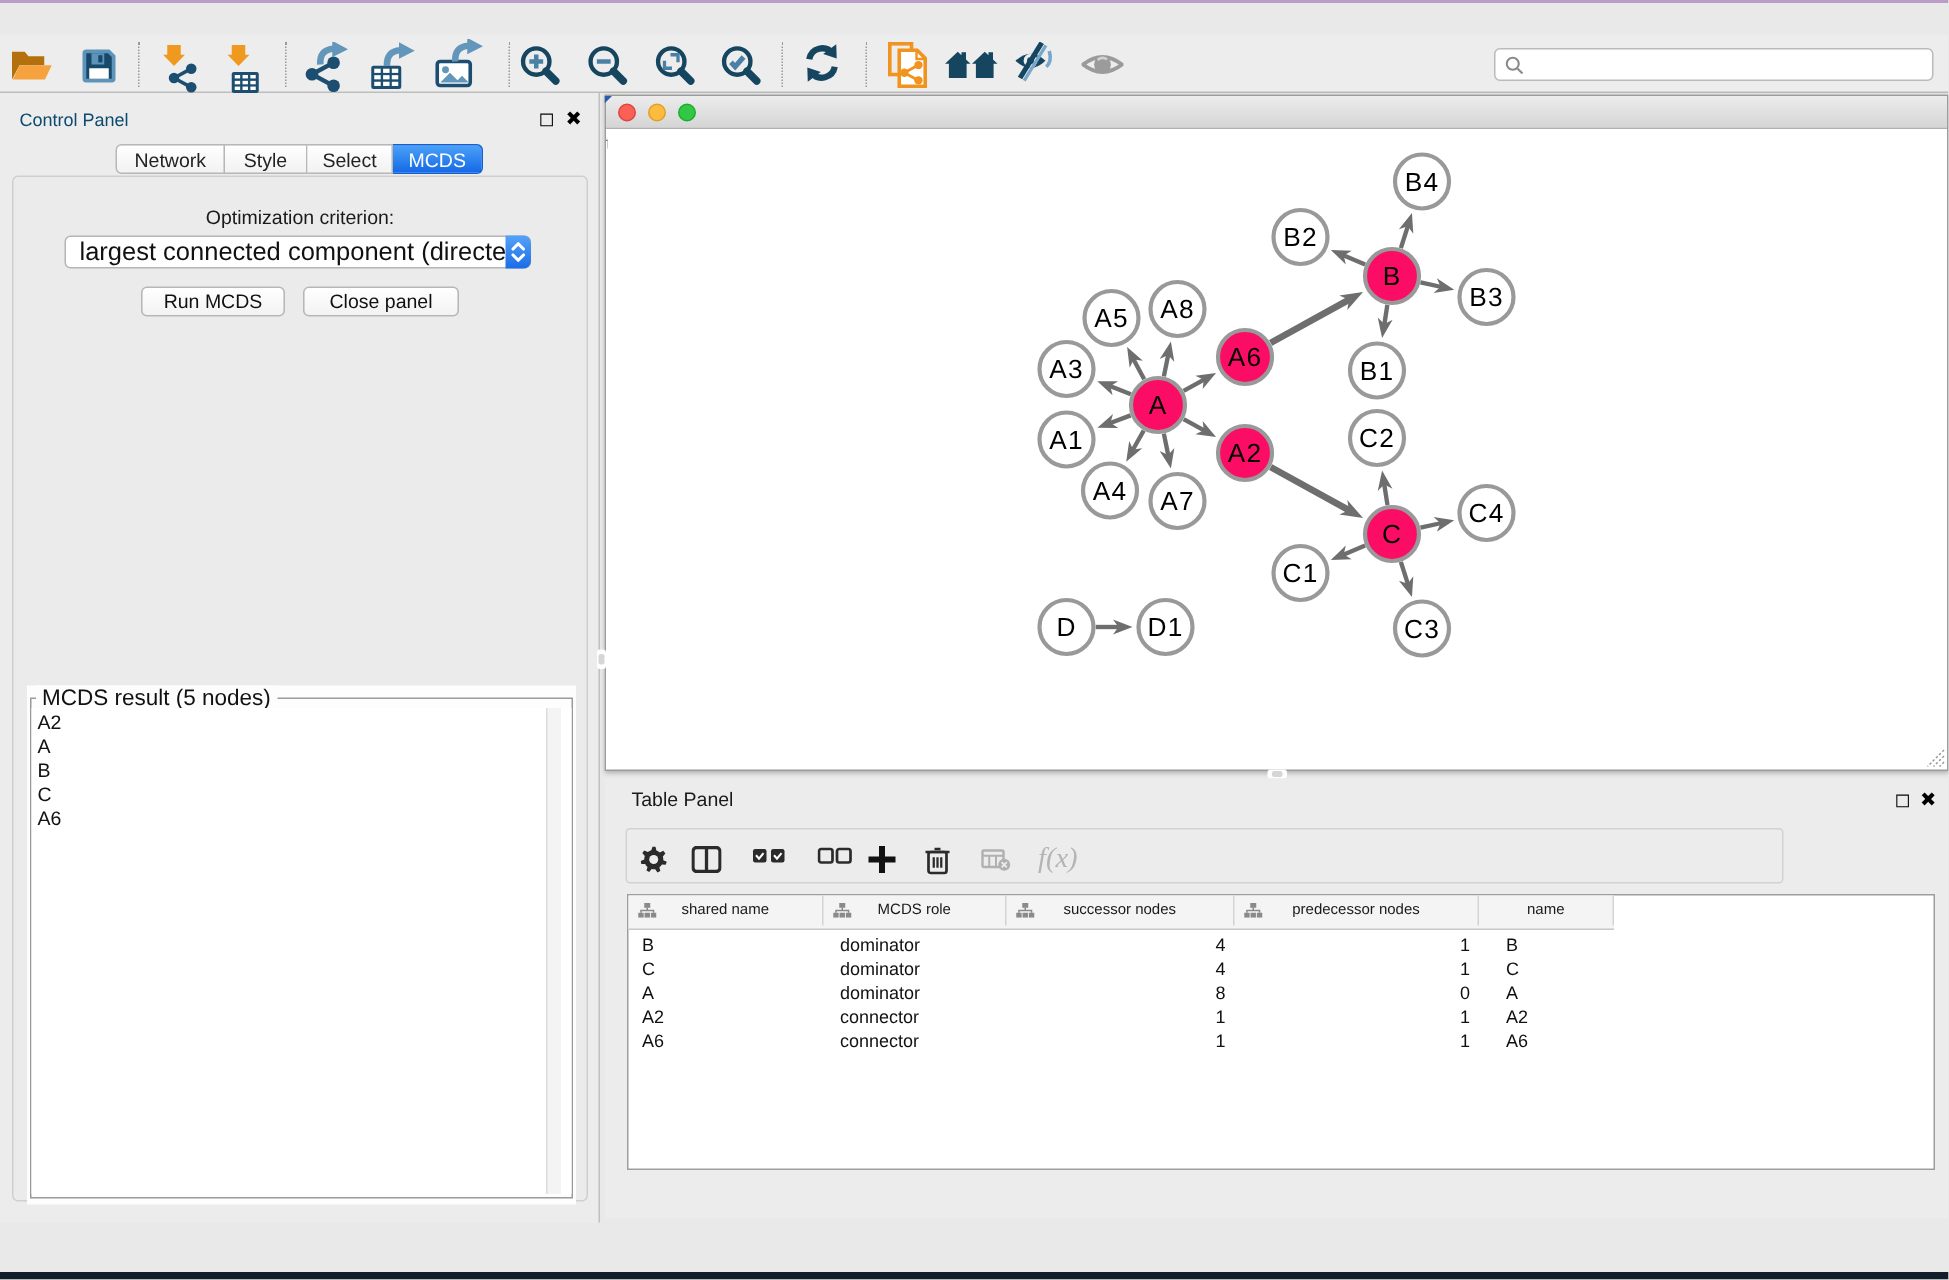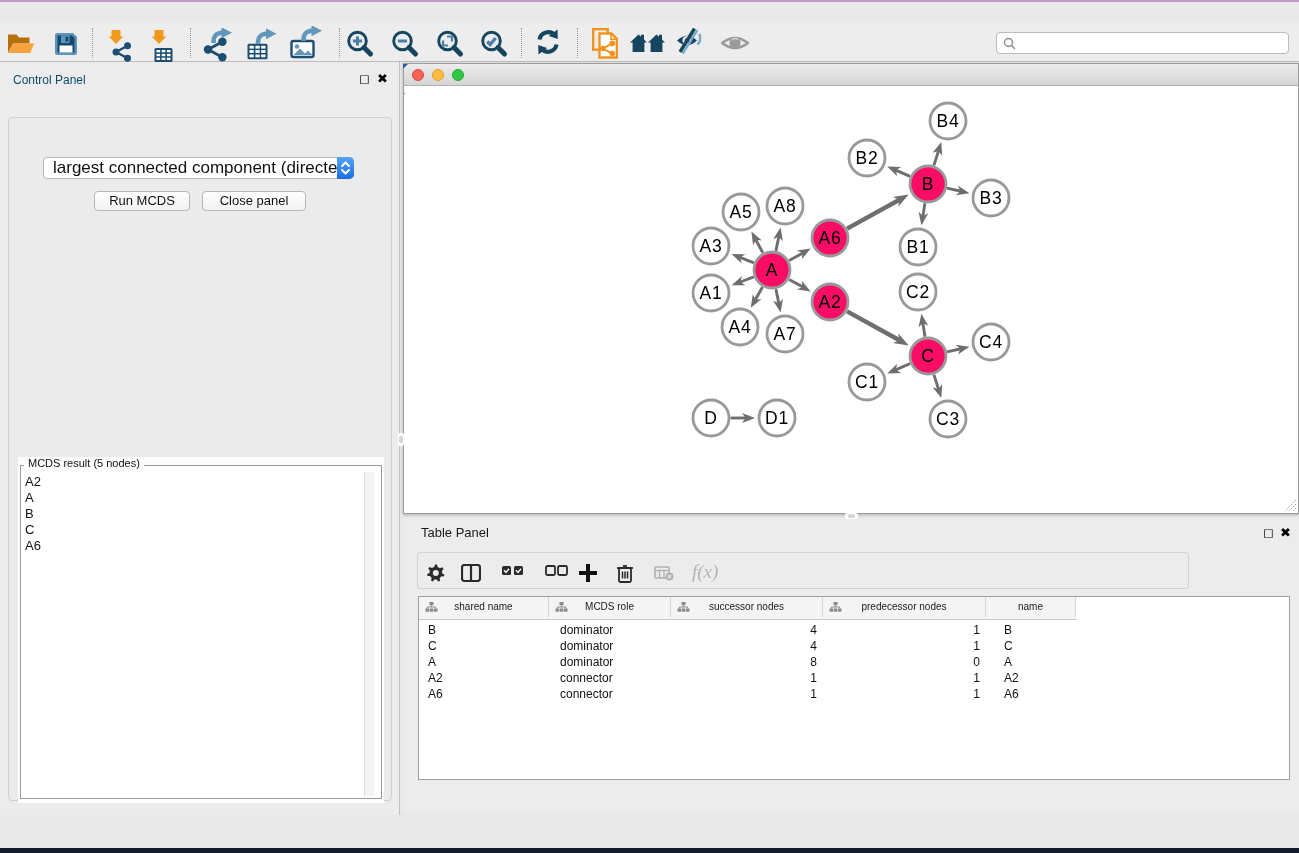--- a/index.html
+++ b/index.html
@@ -50,21 +50,21 @@
   color:#111; line-height:20px; padding-left:9px; }
 #dropdown .stepper { position:absolute; right:-1px; top:-1px; width:17px; height:22px;
   background:linear-gradient(#55a3f7,#1a6ce8); border-radius:0 5px 5px 0; }
 .btn { position:absolute; height:20px; background:linear-gradient(#ffffff,#f2f2f2);
   border:1px solid #b7b7b7; border-radius:4px; font-size:13px; color:#111;
   text-align:center; line-height:18px; }
 #mcdsbox { position:absolute; left:9px; top:339px; width:366px; height:346px; background:#fdfdfd; }
 #mcdsborder { position:absolute; left:2px; top:8px; right:2px; bottom:4px;
   border:1px solid #9a9a9a; }
 #mcdstitle { position:absolute; left:6px; top:0px; background:#fdfdfd; padding:0 4px;
-  font-size:11px; color:#111; }
+  font-size:15px; color:#111; }
 #mcdslist { position:absolute; left:3px; top:15px; right:3px; bottom:7px; background:#fff;
   font-size:13px; color:#111; padding:2px 0 0 4px; line-height:16px; }
 #mcdsscroll { position:absolute; right:10px; top:15px; bottom:7px; width:10px;
   background:#f4f4f4; border-left:1px solid #dcdcdc; }
 
 
 #netwin { position:absolute; left:403px; top:63px; width:896px; height:451px;
   background:#fff; border:1px solid #9c9c9c; box-shadow:0 1px 3px rgba(0,0,0,0.25); }
 #nettitle { position:absolute; left:0; top:0; width:100%; height:22px;
   background:linear-gradient(#ececec,#d5d5d5); border-bottom:1px solid #b0b0b0; }
@@ -237,21 +237,28 @@
           <circle cx="6.5" cy="6.5" r="4" fill="none" stroke="#8a8a8a" stroke-width="1.4"></circle>
           <line x1="9.6" y1="9.6" x2="13" y2="13" stroke="#8a8a8a" stroke-width="1.4"></line>
         </svg>
     </div>
   </div>
 
   <div id="cpanel">
     <div class="phead">Control Panel</div>
     <div class="winbtns" style="left:359px; top:9px;">◻</div>
     <div class="winbtns" style="left:377px; top:9px;">✖</div>
+    <div class="tabrow" style="left:77px; top:34px;">
+      <div class="tab first" style="width:73px;">Network</div>
+      <div class="tab" style="width:55px;">Style</div>
+      <div class="tab" style="width:57px;">Select</div>
+      <div class="tab last active" style="width:60px;">MCDS</div>
+    </div>
     <div id="cpbody">
+      <div id="optlabel">Optimization criterion:</div>
       <div id="dropdown">largest connected component (directed)
         <div class="stepper">
           <svg width="17" height="22" viewBox="0 0 17 22">
             <path d="M5 9 L8.5 5.5 L12 9" fill="none" stroke="#fff" stroke-width="2.1" stroke-linecap="round" stroke-linejoin="round"></path>
             <path d="M5 13 L8.5 16.5 L12 13" fill="none" stroke="#fff" stroke-width="2.1" stroke-linecap="round" stroke-linejoin="round"></path>
           </svg>
         </div>
       </div>
       <div class="btn" style="left:85px; top:73px; width:96px;">Run MCDS</div>
       <div class="btn" style="left:193px; top:73px; width:104px;">Close panel</div>

